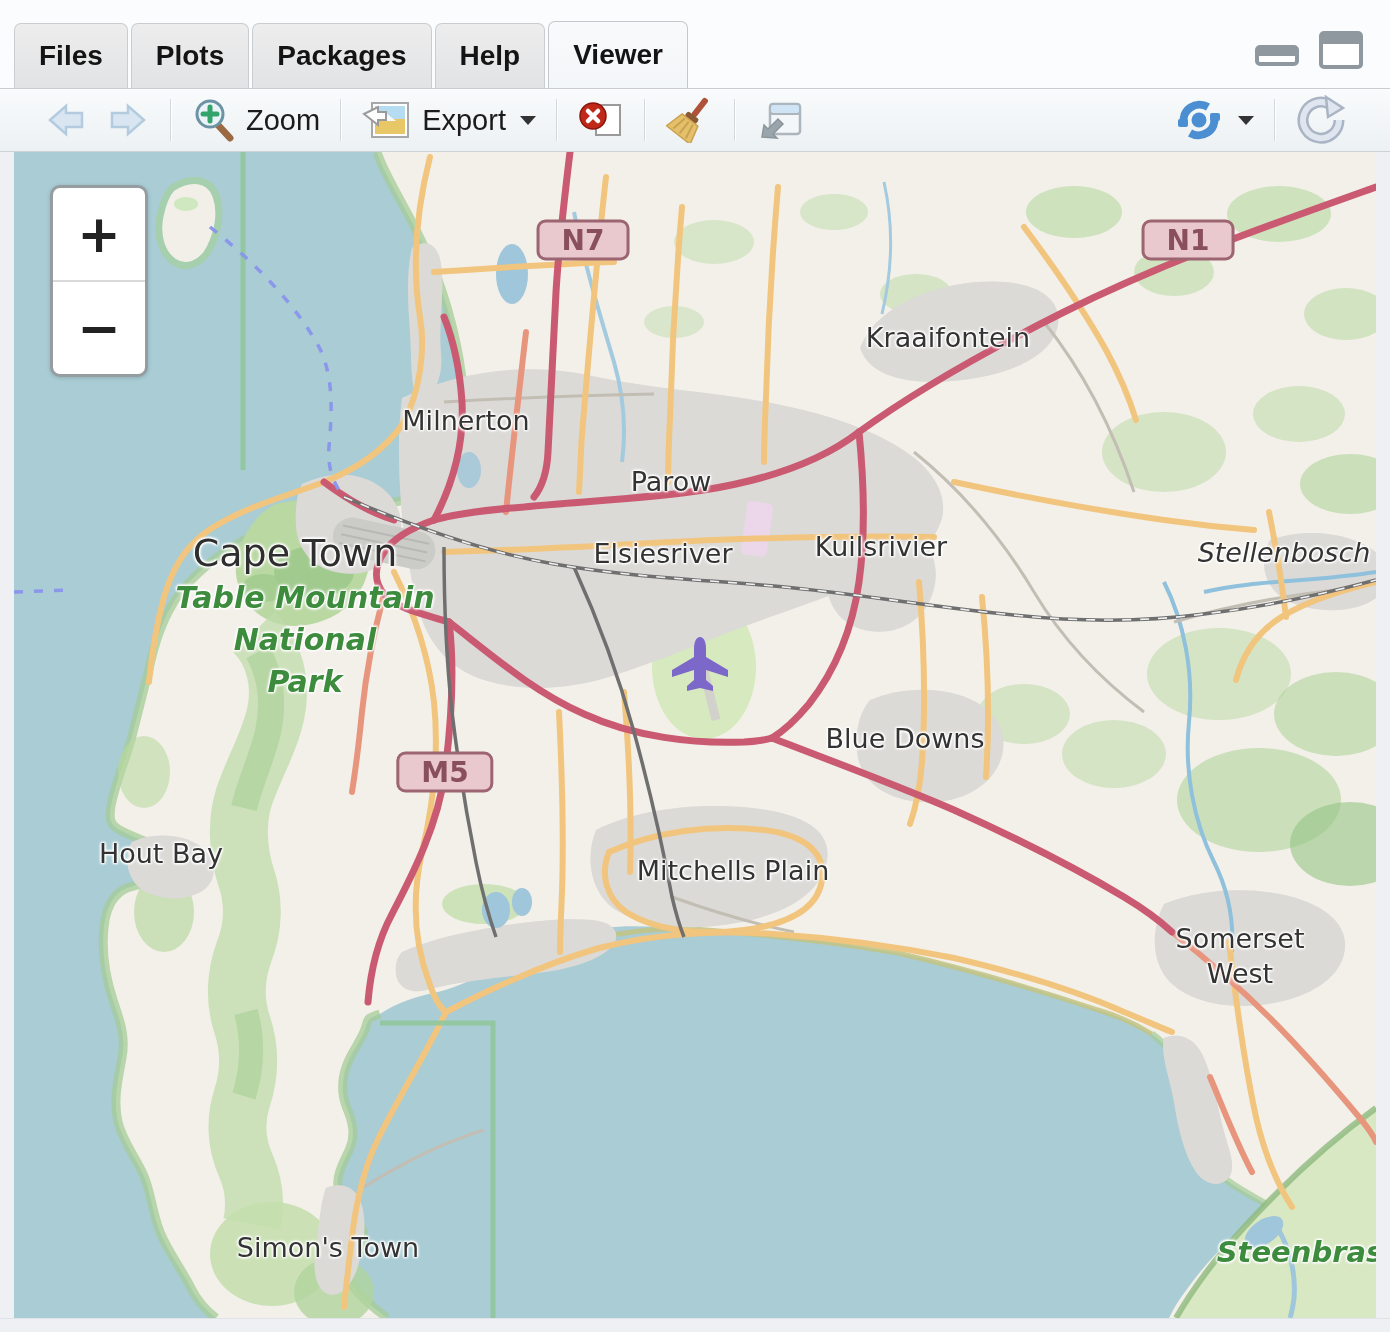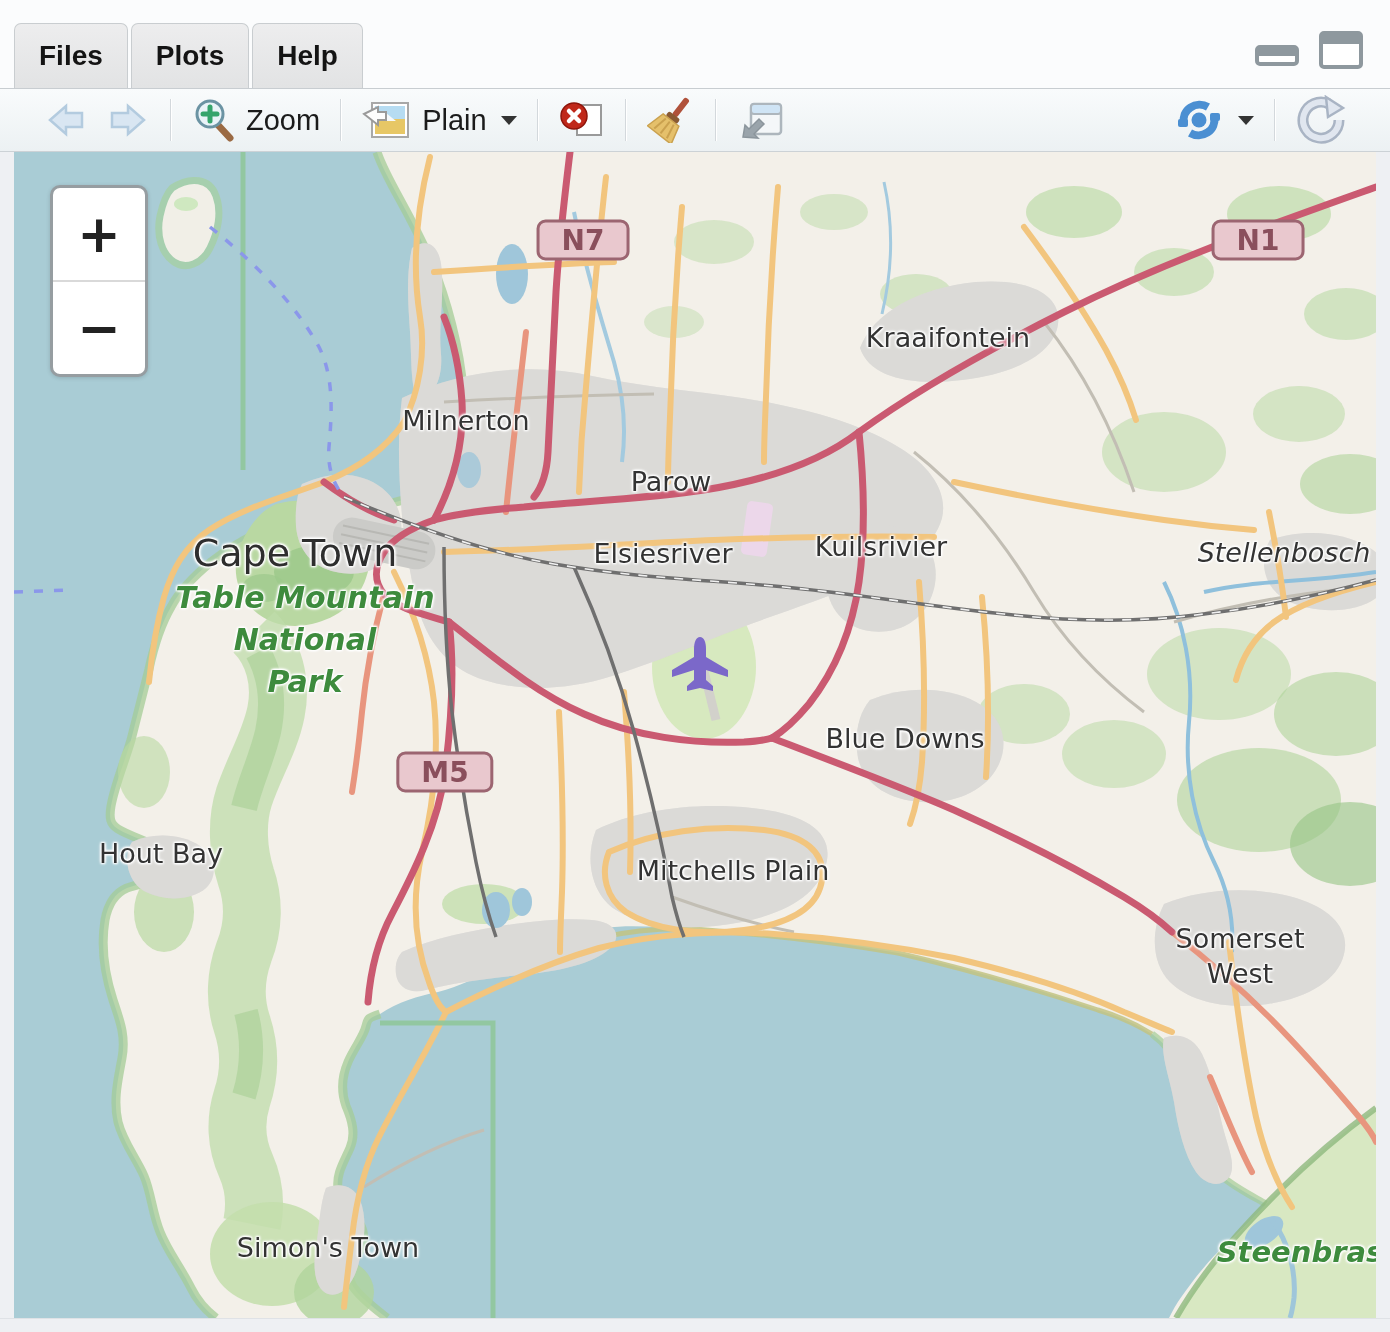--- a/index.html
+++ b/index.html
@@ -65,21 +65,27 @@
 <div class="app">
 
   <div class="tabbar">
     <div class="tab">
         <span>Files</span>
       </div>
     <div class="tab">
         <span>Plots</span>
       </div>
     <div class="tab">
+        <span>Packages</span>
+      </div>
+    <div class="tab">
         <span>Help</span>
+      </div>
+    <div class="tab active">
+        <span>Viewer</span>
       </div>
     <div class="tab-spacer"></div>
     <div class="win-controls">
       <span>
         <svg width="46" height="36" viewBox="0 0 46 36">
             <rect x="3" y="15" width="40" height="17" rx="3" fill="#fff" stroke="#8e989e" stroke-width="4"></rect>
             <rect x="3" y="15" width="40" height="9" fill="#8e989e"></rect>
           </svg>
       </span>
       <span>
@@ -114,21 +120,21 @@
     </span>
     <span class="tsep"></span>
     <span class="tbtn">
       <svg width="50" height="42" viewBox="0 0 50 42">
         <rect x="10" y="4" width="36" height="34" fill="#fff" stroke="#a8a8a8" stroke-width="2"></rect>
         <rect x="13" y="7" width="30" height="15" fill="#b6dcf2"></rect>
         <rect x="13" y="20" width="30" height="15" fill="#e7c766"></rect>
         <polygon points="13,22 24,14 34,22 13,22" fill="#f6f9fb"></polygon>
         <polygon points="2,15 16,8 16,13 24,13 24,21 16,21 16,26" fill="#fdfdfd" stroke="#9a9a9a" stroke-width="2"></polygon>
       </svg>
-      <span>Plain</span>
+      <span>Export</span>
       <span class="caret"></span>
     </span>
     <span class="tsep"></span>
     <span class="tbtn">
       <svg width="46" height="44" viewBox="0 0 46 44">
         <rect x="18" y="7" width="24" height="30" fill="#fff" stroke="#9a9a9a" stroke-width="2"></rect>
         <circle cx="15" cy="18" r="13" fill="#c0281a" stroke="#8e150b" stroke-width="1.5"></circle>
         <line x1="10" y1="13" x2="20" y2="23" stroke="#fff" stroke-width="4.5" stroke-linecap="round"></line>
         <line x1="20" y1="13" x2="10" y2="23" stroke="#fff" stroke-width="4.5" stroke-linecap="round"></line>
       </svg>
@@ -354,21 +360,21 @@
         <div class="maplabel park" style="left: 291px; top: 487px;">National</div>
         <div class="maplabel park" style="left: 291px; top: 529px;">Park</div>
         <div class="maplabel town" style="left: 891px; top: 586px;">Blue Downs</div>
         <div class="maplabel town" style="left: 147px; top: 701px;">Hout Bay</div>
         <div class="maplabel town" style="left: 719px; top: 718px;">Mitchells Plain</div>
         <div class="maplabel town" style="left: 1226px; top: 786px;">Somerset</div>
         <div class="maplabel town" style="left: 1226px; top: 821px;">West</div>
         <div class="maplabel town" style="left: 314px; top: 1095px;">Simon's Town</div>
         <div class="maplabel park-italic-bold" style="left: 1286px; top: 1100px;">Steenbras</div>
         <div class="shield" style="left: 569px; top: 88px;">N7</div>
-        <div class="shield" style="left: 1244px; top: 88px;">N1</div>
+        <div class="shield" style="left: 1174px; top: 88px;">N1</div>
         <div class="shield" style="left: 431px; top: 620px;">M5</div>
       </div>
 
     <div class="zoomctl">
       <div class="zbtn">+</div>
       <div class="zbtn">−</div>
     </div>
 
   </div>
 

